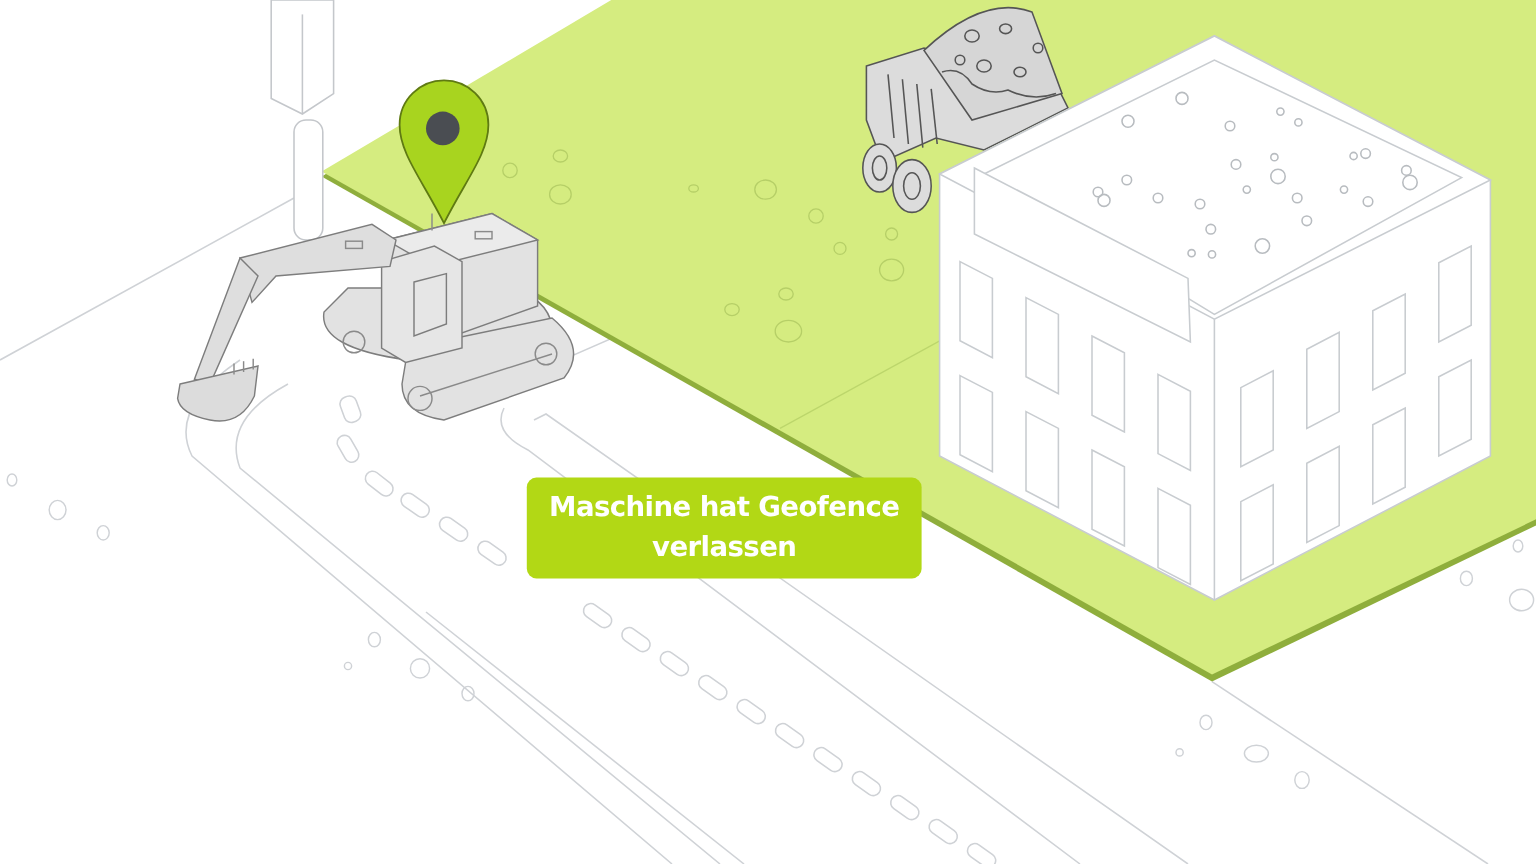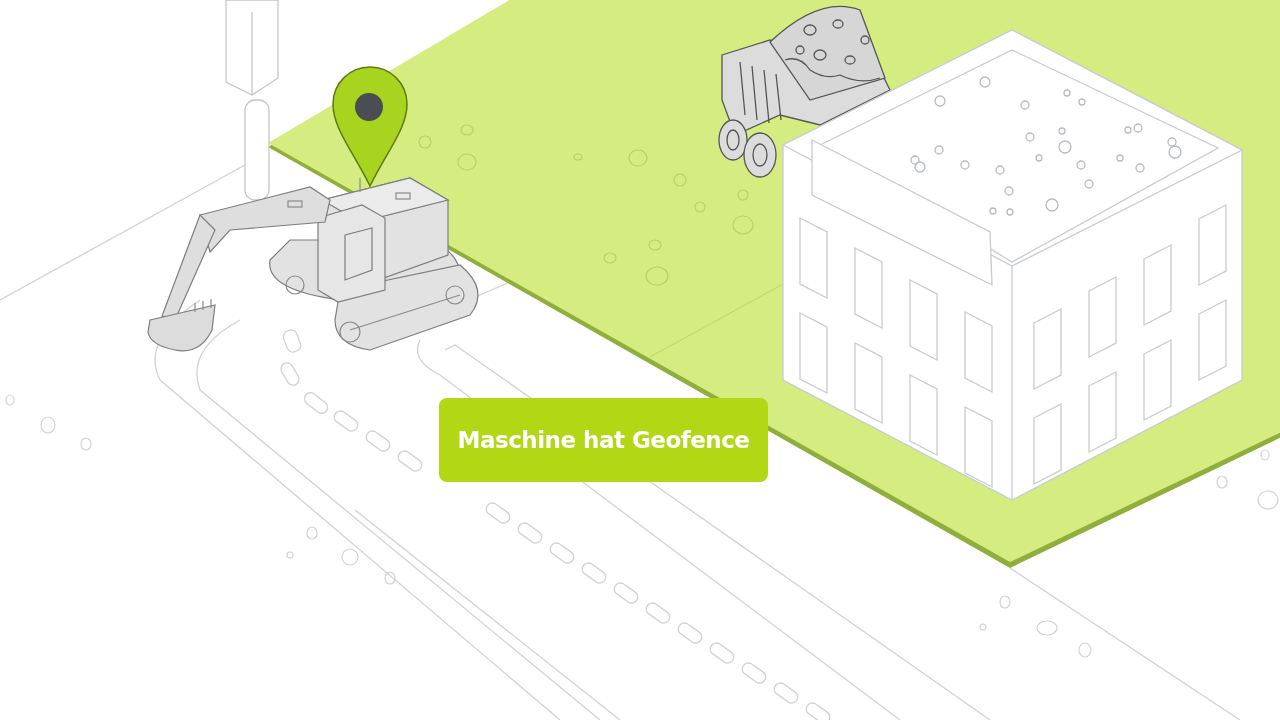--- a/index.html
+++ b/index.html
@@ -209,13 +209,14 @@
   </g>
 
   <g>
     <path d="M 370 67 C 350 67 333 83 333 104 C 333 128 352 150 370 186 C 388 150 407 128 407 104 C 407 83 390 67 370 67 Z" fill="#a8d41f" stroke="#5f7a12" stroke-width="1.5"></path>
     <circle cx="369" cy="107" r="14" fill="#4a4d52"></circle>
   </g>
 </svg>
 
 <div class="alert-label">
   <span>Maschine hat Geofence</span>
+  <span>verlassen</span>
 </div>
 
 </body></html>

